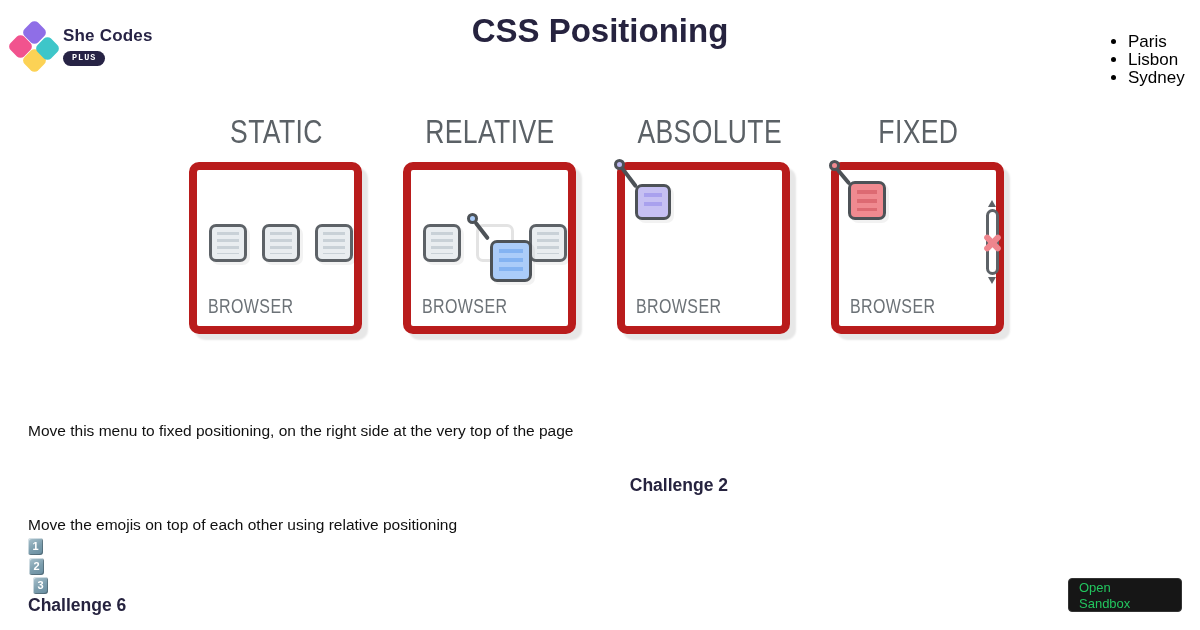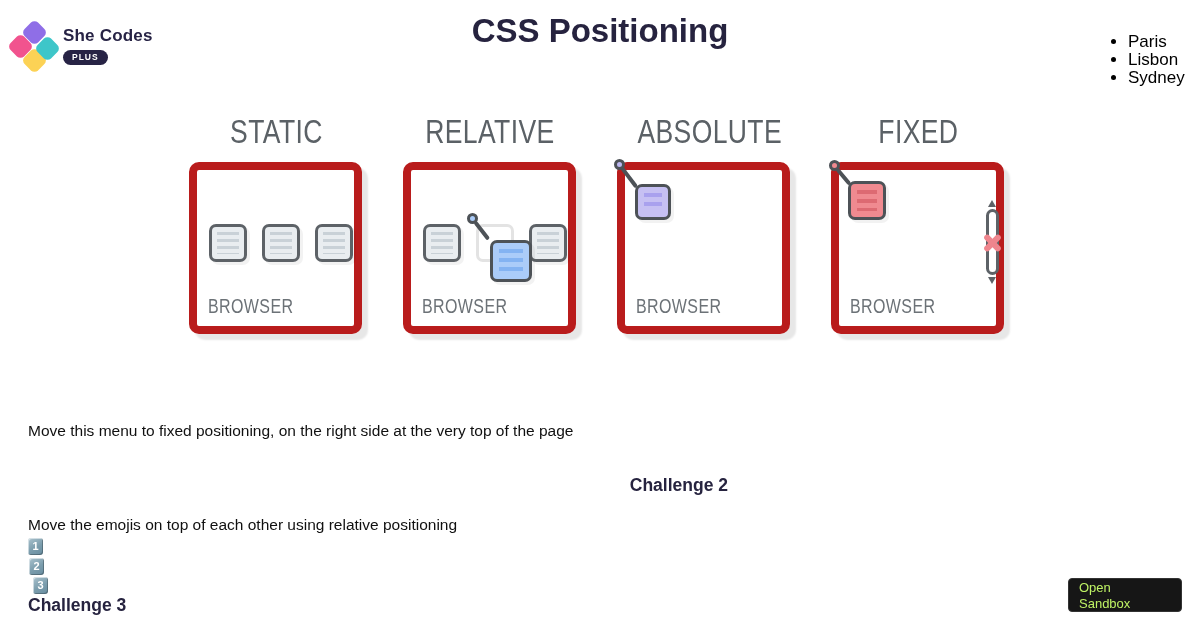--- a/index.html
+++ b/index.html
@@ -15,21 +15,21 @@
   .diamond { position:absolute; width:19px; height:19px; border-radius:5px; transform:rotate(45deg); }
   .d-purple { left:17px; top:3px;  background:#8f6ee7; z-index:1; }
   .d-pink   { left:3px;  top:17px; background:#f1538e; z-index:4; }
   .d-teal   { left:30px; top:19px; background:#3ec6c9; z-index:3; }
   .d-yellow { left:17px; top:31px; background:#fcd255; z-index:2; }
   .logo-text { margin-left:5px; padding-top:6px; }
   .brand-name { font-size:17px; font-weight:bold; color:#272345; letter-spacing:.2px; }
   .brand-badge {
     display:inline-block; margin-top:3px; padding:2px 9px 3px;
     background:#272345; color:#fff; font-size:8.5px; font-weight:bold;
-    letter-spacing:1px; border-radius:9px;
+    letter-spacing:1px; border-radius:9px;font-family:Liberation Mono, monospace;
   }
 
   
   .page-title {
     position:absolute; top:12px; left:0; right:0; margin:0;
     text-align:center; font-size:33px; font-weight:bold; color:#26233f;
   }
 
   
   .city-menu {
@@ -119,21 +119,21 @@
     display:inline-block; width:15px; height:17px; border-radius:3px;
     background:linear-gradient(150deg,#abc3ce 0%,#7b9dad 55%,#688da0 100%);
     box-shadow:inset 1px 1px 0 rgba(255,255,255,.55), inset -1px -1px 0 rgba(0,0,0,.25);
     color:#fff; font-size:11px; font-weight:bold; text-align:center; line-height:17px;
   }
   .off-1 { margin-left:0; } .off-2 { margin-left:1px; } .off-3 { margin-left:5px; }
 
   
   .open-sandbox {
     position:absolute; left:1068px; top:578px; width:114px; height:34px;
-    background:#161616; border:1px solid #333; border-radius:4px; color:#bef264;
+    background:#161616; border:1px solid #333; border-radius:4px; color:#22c55e;
     font-size:13px; line-height:16px; padding:1px 0 0 10px; cursor:pointer;
     font-family:"Liberation Sans", sans-serif; text-align:left;
   }
   .open-sandbox span { display:block; width:70px; }
 </style>
 </head>
 <body>
 
 <div class="logo">
   <div class="logo-mark">
@@ -214,18 +214,18 @@
 
   <h2 class="challenge-heading h-c2">Challenge 2</h2>
   <p class="challenge-text">Move the emojis on top of each other using relative positioning</p>
 
   <div class="emoji-stack">
     <div class="emoji-row"><span class="keycap off-1">1</span></div>
     <div class="emoji-row"><span class="keycap off-2">2</span></div>
     <div class="emoji-row"><span class="keycap off-3">3</span></div>
   </div>
 
-  <h2 class="challenge-heading h-c3">Challenge 3</h2>
+  <h2 class="challenge-heading h-c3">Challenge 6</h2>
 </div>
 
 <button class="open-sandbox">
   <span>Open Sandbox</span>
 </button>
 
 </body></html>

